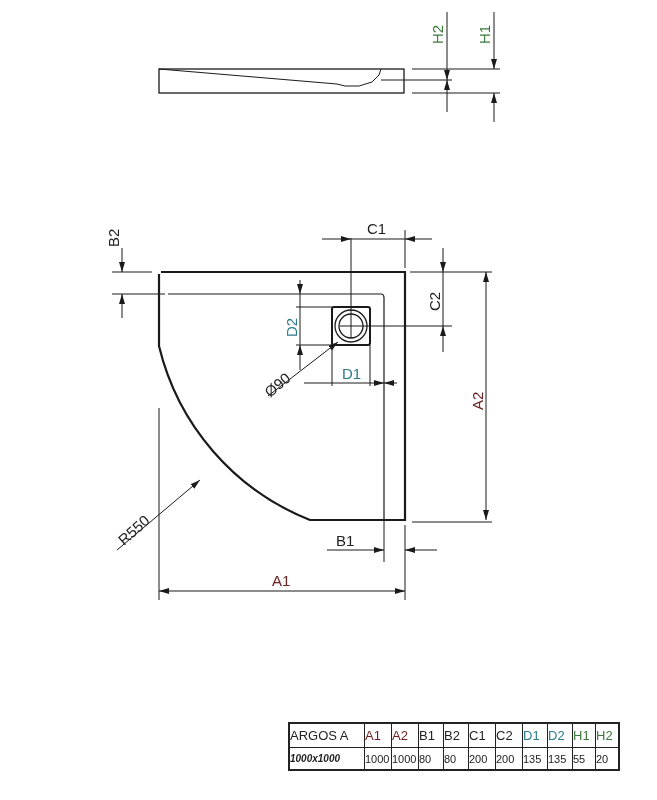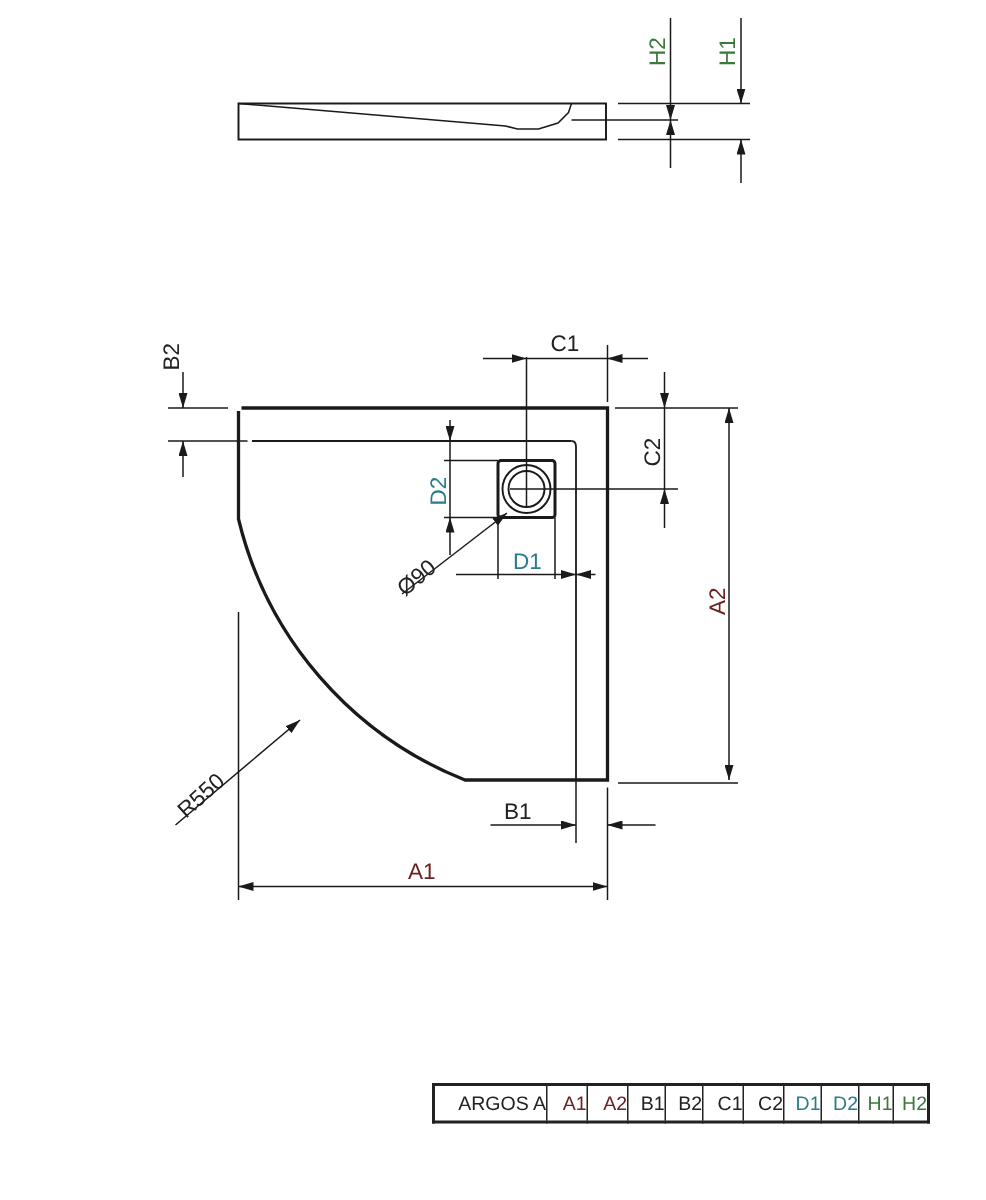--- a/index.html
+++ b/index.html
@@ -1,20 +1,20 @@
 <!DOCTYPE html>
 <html><head>
 <meta charset="utf-8">
 <style>
   html,body{margin:0;padding:0;background:#fff;}
   body{width:657px;height:800px;position:relative;overflow:hidden;font-family:"Liberation Sans",sans-serif;}
   svg{position:absolute;left:0;top:0;}
   .lbl{font-family:"Liberation Sans",sans-serif;font-size:15px;}
   .tbl{position:absolute;left:288px;top:722px;border-collapse:collapse;font-family:"Liberation Sans",sans-serif;}
-  .tbl td{border:1px solid #222;text-align:right;font-size:11px;padding:0;color:#222;}
+  .tbl td{border:1px solid #222;text-align:left;font-size:11px;padding:0;color:#222;}
   .tbl tr.hdr td{height:23px;font-size:13px;}
   .tbl tr.row td{height:21px;}
   .tbl td.name{font-size:17px;width:74px;}
   .tbl td.size{font-style:italic;font-weight:bold;font-size:10px;}
   .outer{border:2px solid #222 !important;}
 </style>
 </head>
 <body>
 
 <svg width="657" height="800" viewBox="0 0 657 800">
@@ -120,14 +120,27 @@
     <td style="width:26px;color:#6b2222">A2</td>
     <td style="width:24px">B1</td>
     <td style="width:24px">B2</td>
     <td style="width:26px">C1</td>
     <td style="width:26px">C2</td>
     <td style="width:24px;color:#2a7c8c">D1</td>
     <td style="width:24px;color:#2a7c8c">D2</td>
     <td style="width:22px;color:#3c7a3c">H1</td>
     <td style="width:22px;color:#3c7a3c">H2</td>
   </tr>
+  <tr class="row">
+    <td class="size">1000x1000</td>
+    <td>1000</td>
+    <td>1000</td>
+    <td>80</td>
+    <td>80</td>
+    <td>200</td>
+    <td>200</td>
+    <td>135</td>
+    <td>135</td>
+    <td>55</td>
+    <td>20</td>
+  </tr>
 </tbody>
   </table>
 
 </body></html>

